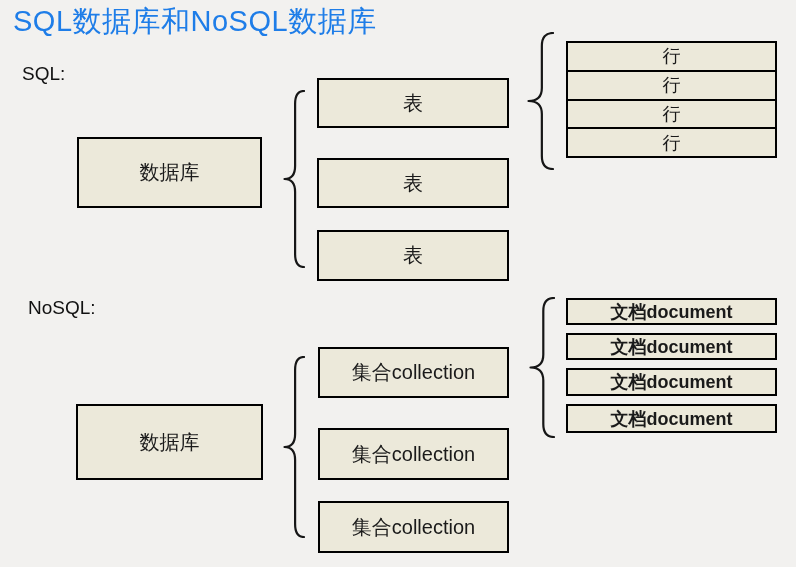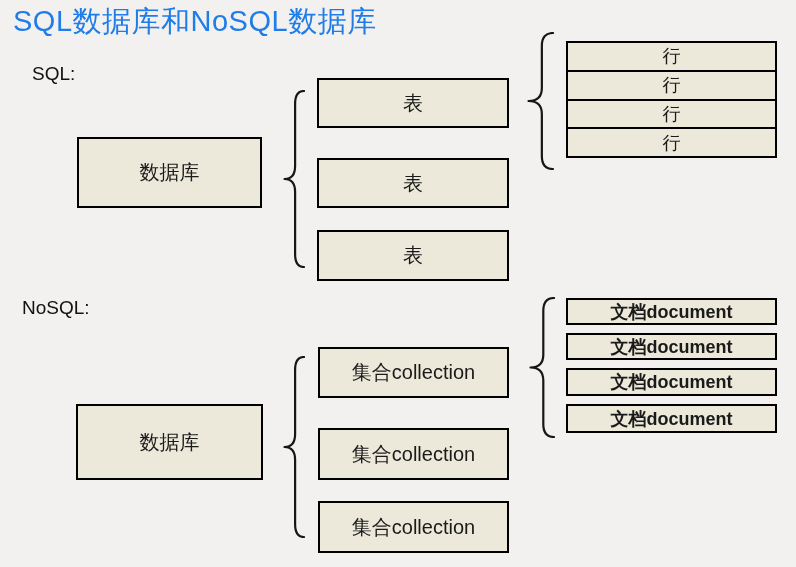--- a/index.html
+++ b/index.html
@@ -35,21 +35,21 @@
   .brace{position:absolute;}
   .brace path{fill:none;stroke:#161616;stroke-width:2.2;stroke-linecap:round;stroke-linejoin:round;}
 </style>
 </head>
 <body>
 
 <div class="stage">
 
   <div class="title">SQL数据库和NoSQL数据库</div>
 
-  <div class="seclabel" style="left:22px;top:63px;margin-left:10px;">SQL:</div>
+  <div class="seclabel" style="left:22px;top:63px;">SQL:</div>
 
   <div class="box f20" style="left:77px;top:137px;width:185px;height:71px;">
     <span>数据库</span>
   </div>
 
   <svg class="brace" style="left:283px;top:90px;" width="22" height="178">
       <path d="M 21 1 Q 12.100000000000001 1 12.100000000000001 14 L 12.100000000000001 76 Q 12.100000000000001 89 1.5 89 Q 12.100000000000001 89 12.100000000000001 102 L 12.100000000000001 164 Q 12.100000000000001 177 21 177"></path>
     </svg>
 
   <div class="box f20" style="left:317px;top:78px;width:192px;height:50px;">
@@ -74,21 +74,21 @@
       <span>行</span>
     </div>
     <div class="rowcell">
       <span>行</span>
     </div>
     <div class="rowcell">
       <span>行</span>
     </div>
   </div>
 
-  <div class="seclabel" style="left:22px;top:297px;">NoSQL:</div>
+  <div class="seclabel" style="left:28px;top:297px;">NoSQL:</div>
 
   <div class="box f20" style="left:76px;top:404px;width:187px;height:76px;">
     <span>数据库</span>
   </div>
 
   <svg class="brace" style="left:283px;top:356px;" width="22" height="182">
       <path d="M 21 1 Q 12.100000000000001 1 12.100000000000001 14 L 12.100000000000001 78 Q 12.100000000000001 91 1.5 91 Q 12.100000000000001 91 12.100000000000001 104 L 12.100000000000001 168 Q 12.100000000000001 181 21 181"></path>
     </svg>
 
   <div class="box f20" style="left:318px;top:347px;width:191px;height:51px;">

